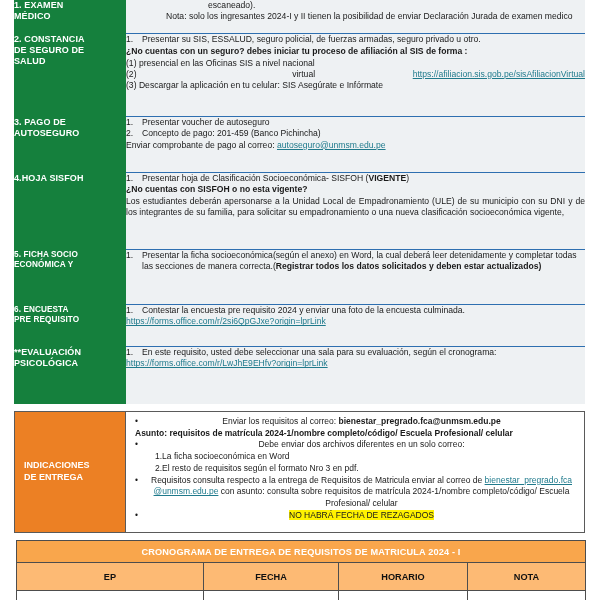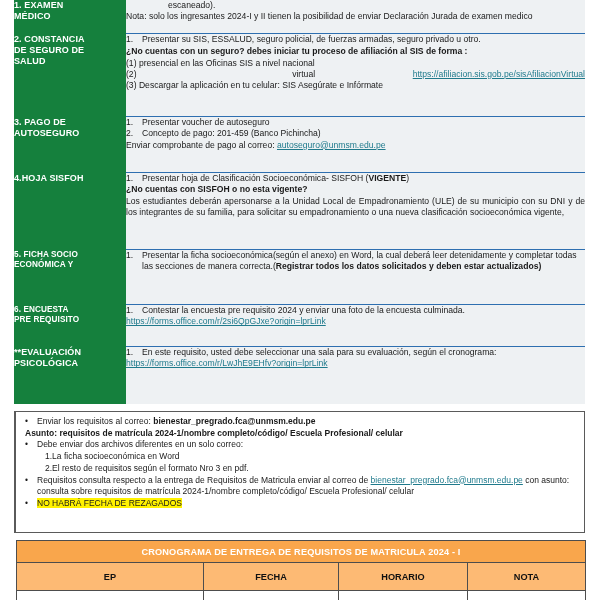--- a/index.html
+++ b/index.html
@@ -100,21 +100,21 @@
     background: #ffffff;
     padding: 4px 8px 4px 9px;
     font-size: 8.5px;
     line-height: 1.38;
     color: #1a1a1a;
     box-sizing: border-box;
     border-left: 1.4px solid #5a5a5a;
   }
   .bul { display: flex; gap: 5px; }
   .bul .dot { flex: 0 0 auto; width: 7px; }
-  .bul .txt { flex: 1 1 auto; }
+  .bul .txt { flex: 1 1 auto; text-align: center; }
   .hl { background: #fff200; }
 
   
   .cron {
     position: absolute;
     left: 16px;
     top: 540px;
     width: 569px;
     border-collapse: collapse;
     table-layout: fixed;
@@ -154,21 +154,21 @@
         <col style="width:112px">
         <col>
       </colgroup>
     <tbody>
 
       <tr>
         <td class="lbl-cell" style="height:33px;">
           <div>1. EXAMEN</div>
           <div>MÉDICO</div>
         </td>
-        <td class="body-cell first" style="height:33px;">
+        <td class="body-cell first" style="height:33px;padding-left:40px;">
           <div style="padding-left:42px;color:#1a1a1a;">escaneado).</div>
           <div class="just">Nota: solo los ingresantes 2024-I y II tienen la posibilidad de enviar Declaración Jurada de examen medico</div>
         </td>
       </tr>
 
       <tr>
         <td class="lbl-cell">
           <div>2. CONSTANCIA</div>
           <div>DE SEGURO DE</div>
           <div>SALUD</div>
@@ -261,20 +261,26 @@
             <span class="ol-txt">En este requisito, usted debe seleccionar una  sala para su evaluación, según el cronograma:</span>
           </div>
           <a class="link" href="#">https://forms.office.com/r/LwJhE9EHfv?origin=lprLink</a>
         </td>
       </tr>
 
     </tbody>
   </table>
 
   <div class="ind-wrap">
+    <div class="ind-lbl">
+      <div>
+        <div>INDICACIONES</div>
+        <div>DE ENTREGA</div>
+      </div>
+    </div>
     <div class="ind-body">
       <div class="bul">
         <span class="dot">•</span>
         <span class="txt"><span>Enviar los requisitos al correo: </span><span class="b">bienestar_pregrado.fca@unmsm.edu.pe</span></span>
       </div>
       <div class="b">Asunto: requisitos de matrícula 2024-1/nombre completo/código/ Escuela Profesional/ celular</div>
       <div class="bul">
         <span class="dot">•</span>
         <span class="txt">Debe enviar dos archivos diferentes en un solo correo:</span>
       </div>

